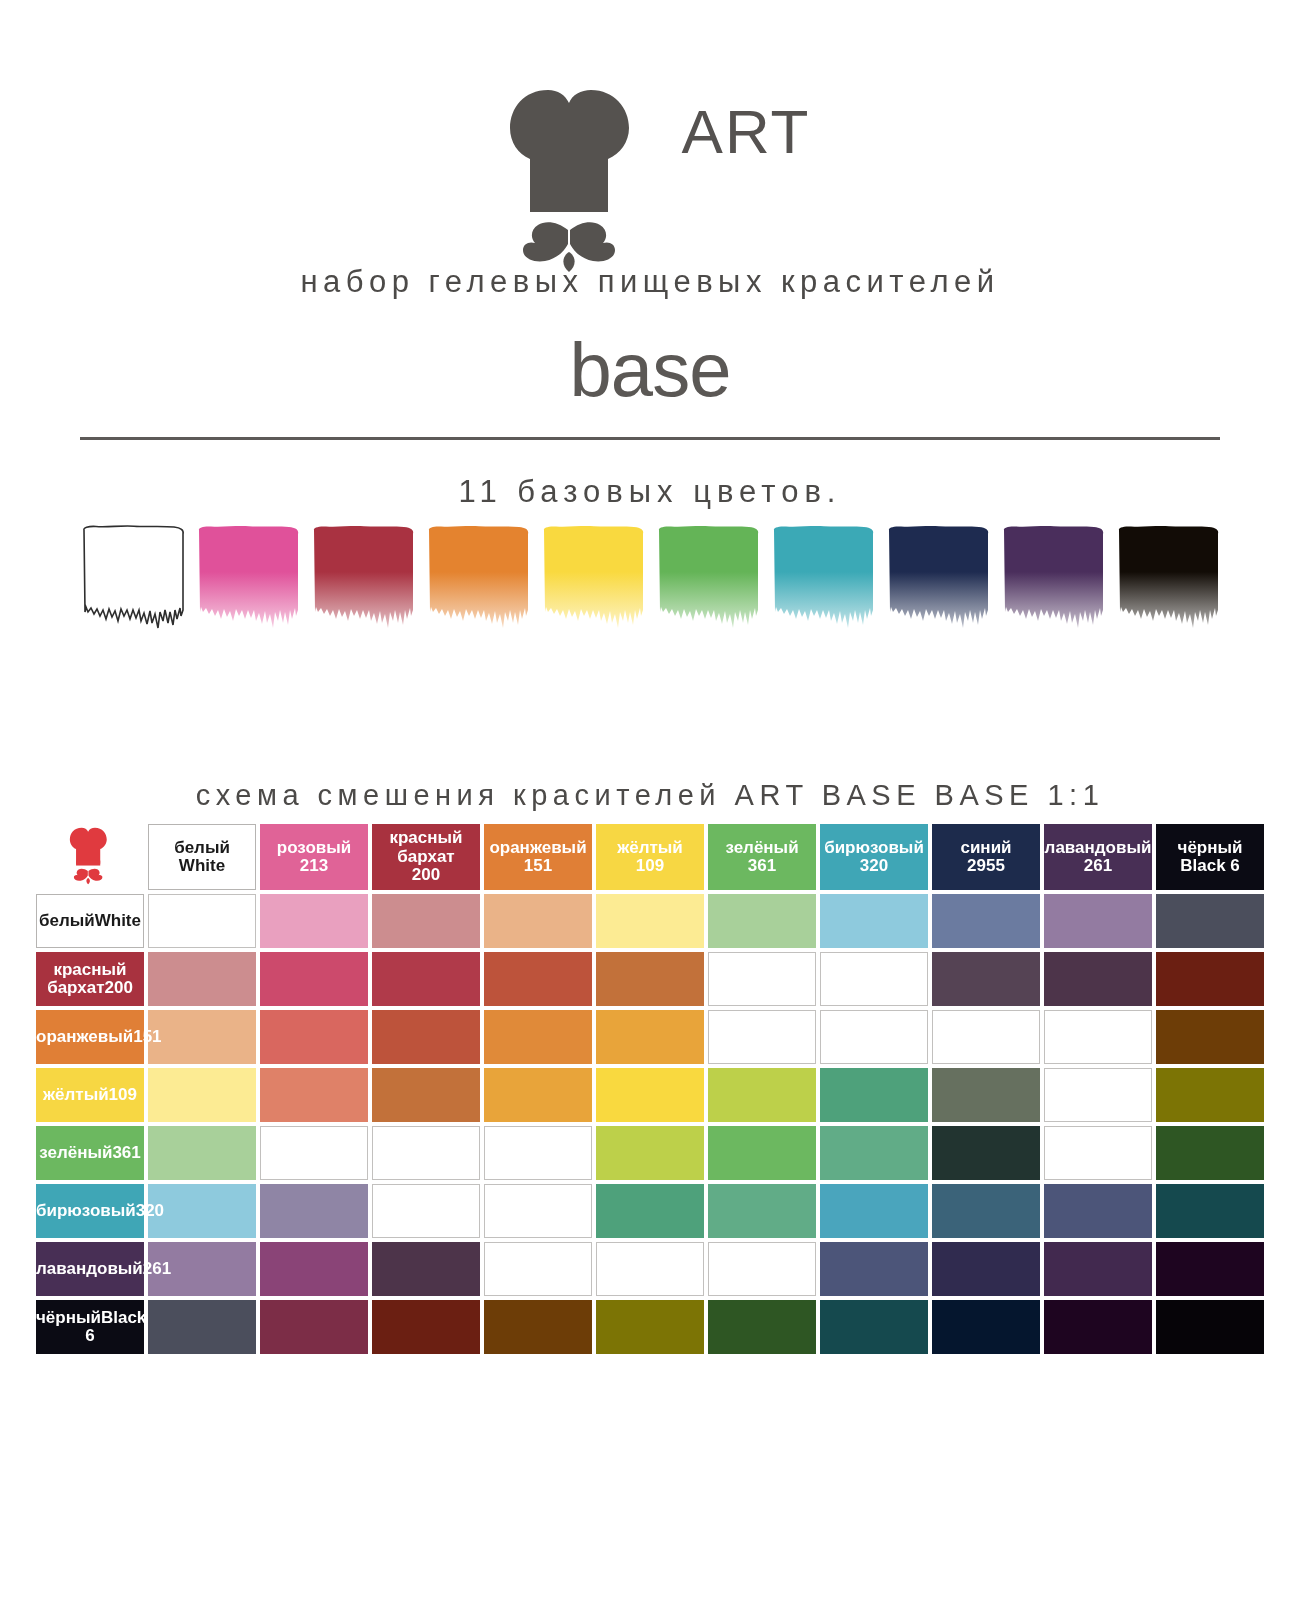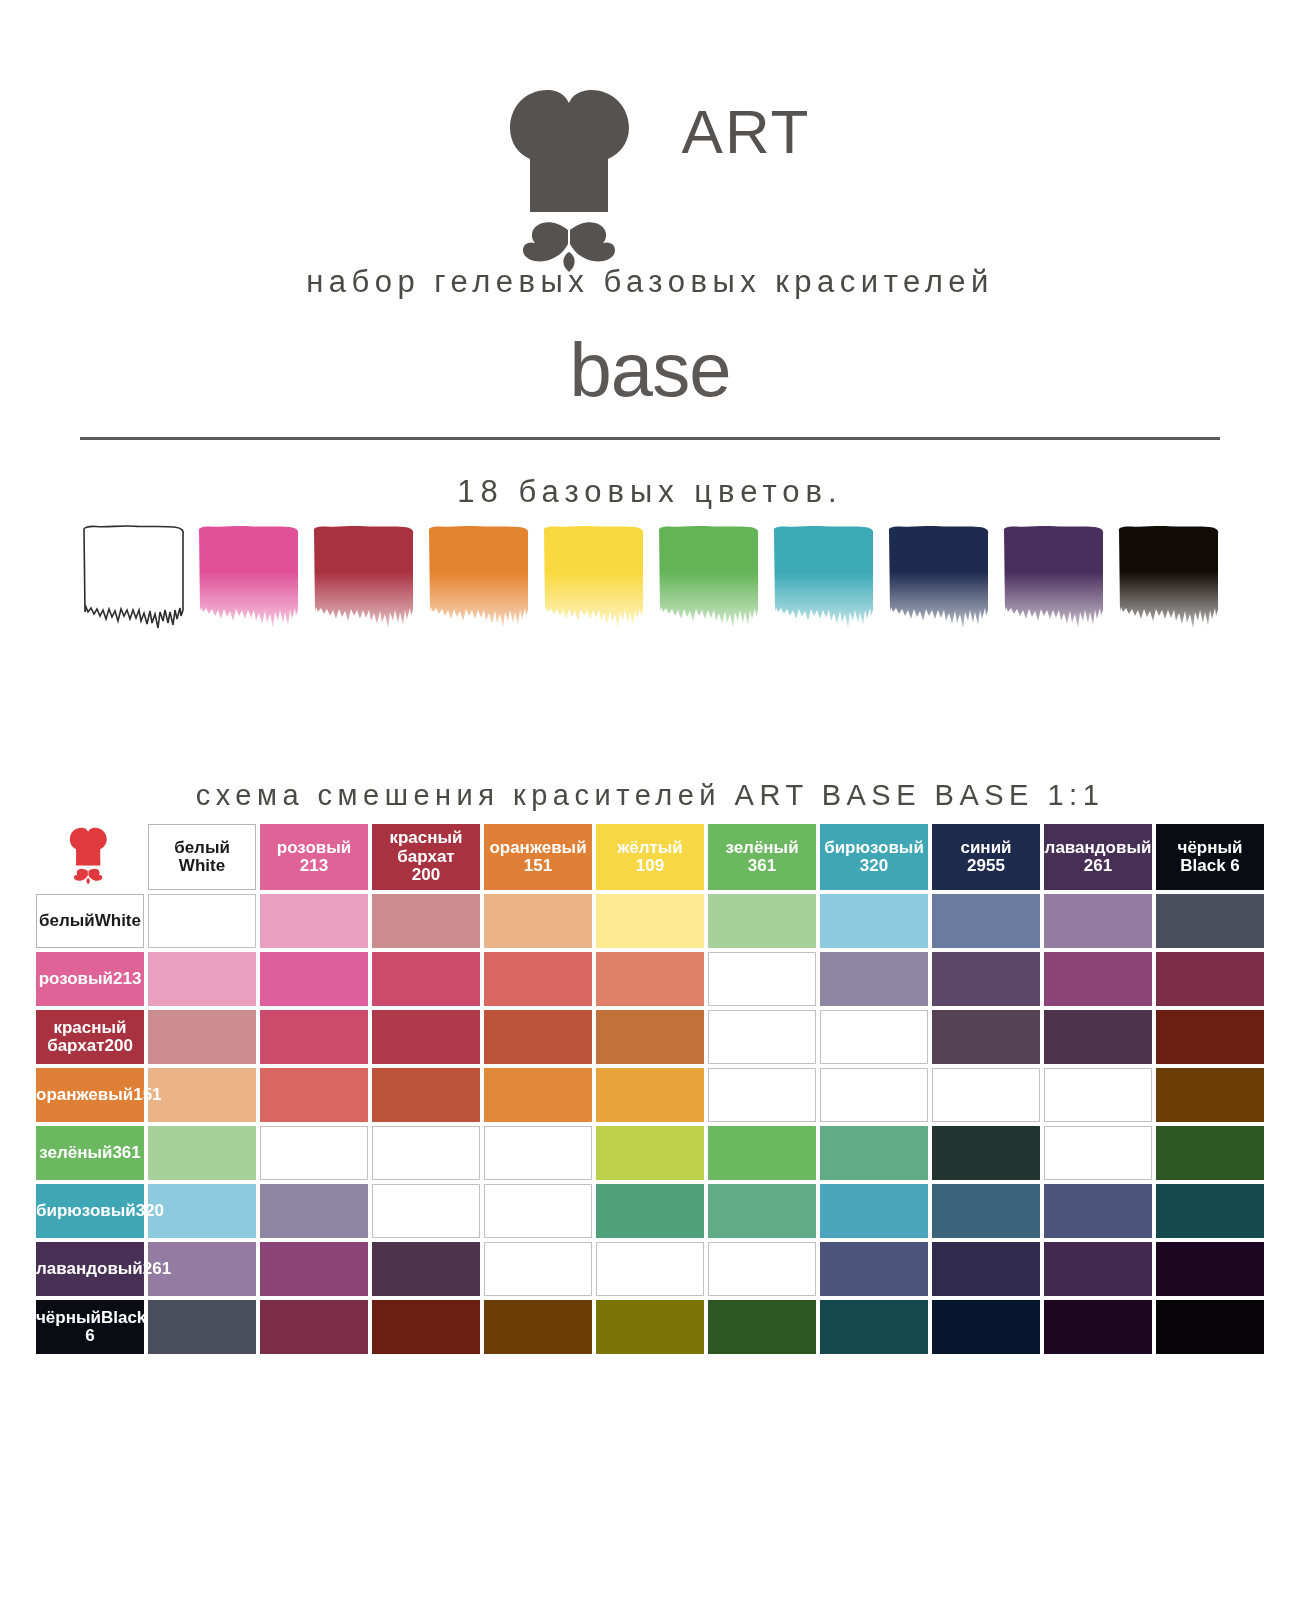--- a/index.html
+++ b/index.html
@@ -180,24 +180,24 @@
           <path d="M79 174 C72 178 71 188 79 194 C87 188 86 178 79 174 Z"></path>
         </g>
       </svg>
     </div>
     <div class="brand-words">
       <div class="brand-line1">ART</div>
     </div>
   </div>
 </div>
 
-<div class="tagline">набор гелевых базовых красителей</div>
+<div class="tagline">набор гелевых пищевых красителей</div>
 <div class="product-name">base</div>
 <div class="divider"></div>
-<div class="subtitle">18 базовых цветов.</div>
+<div class="subtitle">11 базовых цветов.</div>
 
 <div class="swatch-strip" id="swatch-strip">
     <div class="swatch">
       <svg viewBox="0 0 110 108" width="110" height="108">
         <defs>
           <linearGradient id="g0" x1="0" y1="0" x2="0" y2="1">
             <stop offset="0%" stop-color="#ffffff"></stop>
             <stop offset="45%" stop-color="#ffffff"></stop>
             <stop offset="100%" stop-color="#ffffff" stop-opacity="0.30"></stop>
           </linearGradient>
@@ -346,33 +346,20 @@
         <td class="cell" style="background: rgb(204, 141, 143);"></td>
         <td class="cell" style="background: rgb(234, 179, 136);"></td>
         <td class="cell" style="background: rgb(252, 235, 147);"></td>
         <td class="cell" style="background: rgb(168, 208, 154);"></td>
         <td class="cell" style="background: rgb(142, 202, 221);"></td>
         <td class="cell" style="background: rgb(107, 123, 160);"></td>
         <td class="cell" style="background: rgb(147, 123, 161);"></td>
         <td class="cell" style="background: rgb(75, 78, 92);"></td>
       </tr>
       <tr>
-        <td class="row-hdr" style="background: rgb(224, 99, 151); color: rgb(255, 255, 255);"><span>розовый</span><span class="num">213</span></td>
-        <td class="cell" style="background: rgb(233, 160, 191);"></td>
-        <td class="cell" style="background: rgb(223, 95, 156);"></td>
-        <td class="cell" style="background: rgb(204, 74, 108);"></td>
-        <td class="cell" style="background: rgb(217, 103, 95);"></td>
-        <td class="cell" style="background: rgb(223, 129, 104);"></td>
-        <td class="cell empty"></td>
-        <td class="cell" style="background: rgb(143, 133, 165);"></td>
-        <td class="cell" style="background: rgb(90, 71, 105);"></td>
-        <td class="cell" style="background: rgb(138, 68, 119);"></td>
-        <td class="cell" style="background: rgb(124, 45, 71);"></td>
-      </tr>
-      <tr>
         <td class="row-hdr" style="background: rgb(168, 50, 63); color: rgb(255, 255, 255);"><span>красный бархат</span><span class="num">200</span></td>
         <td class="cell" style="background: rgb(204, 141, 143);"></td>
         <td class="cell" style="background: rgb(204, 74, 108);"></td>
         <td class="cell" style="background: rgb(176, 58, 74);"></td>
         <td class="cell" style="background: rgb(189, 83, 59);"></td>
         <td class="cell" style="background: rgb(194, 113, 58);"></td>
         <td class="cell empty"></td>
         <td class="cell empty"></td>
         <td class="cell" style="background: rgb(85, 67, 84);"></td>
         <td class="cell" style="background: rgb(77, 52, 74);"></td>
@@ -383,20 +370,33 @@
         <td class="cell" style="background: rgb(234, 179, 136);"></td>
         <td class="cell" style="background: rgb(217, 103, 95);"></td>
         <td class="cell" style="background: rgb(189, 83, 59);"></td>
         <td class="cell" style="background: rgb(224, 138, 57);"></td>
         <td class="cell" style="background: rgb(232, 164, 58);"></td>
         <td class="cell empty"></td>
         <td class="cell empty"></td>
         <td class="cell empty"></td>
         <td class="cell empty"></td>
         <td class="cell" style="background: rgb(109, 61, 7);"></td>
+      </tr>
+      <tr>
+        <td class="row-hdr" style="background: rgb(247, 215, 67); color: rgb(255, 255, 255);"><span>жёлтый</span><span class="num">109</span></td>
+        <td class="cell" style="background: rgb(252, 235, 147);"></td>
+        <td class="cell" style="background: rgb(223, 129, 104);"></td>
+        <td class="cell" style="background: rgb(194, 113, 58);"></td>
+        <td class="cell" style="background: rgb(232, 164, 58);"></td>
+        <td class="cell" style="background: rgb(249, 217, 63);"></td>
+        <td class="cell" style="background: rgb(189, 208, 74);"></td>
+        <td class="cell" style="background: rgb(78, 161, 123);"></td>
+        <td class="cell" style="background: rgb(102, 112, 95);"></td>
+        <td class="cell empty"></td>
+        <td class="cell" style="background: rgb(124, 116, 5);"></td>
       </tr>
       <tr>
         <td class="row-hdr" style="background: rgb(108, 184, 96); color: rgb(255, 255, 255);"><span>зелёный</span><span class="num">361</span></td>
         <td class="cell" style="background: rgb(168, 208, 154);"></td>
         <td class="cell empty"></td>
         <td class="cell empty"></td>
         <td class="cell empty"></td>
         <td class="cell" style="background: rgb(189, 208, 74);"></td>
         <td class="cell" style="background: rgb(108, 184, 96);"></td>
         <td class="cell" style="background: rgb(97, 172, 135);"></td>

